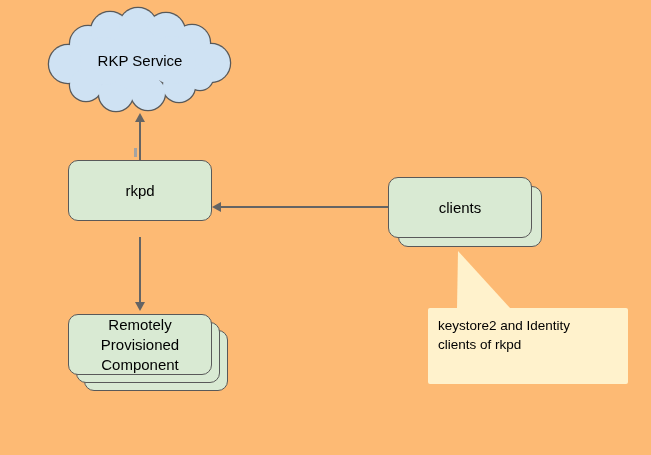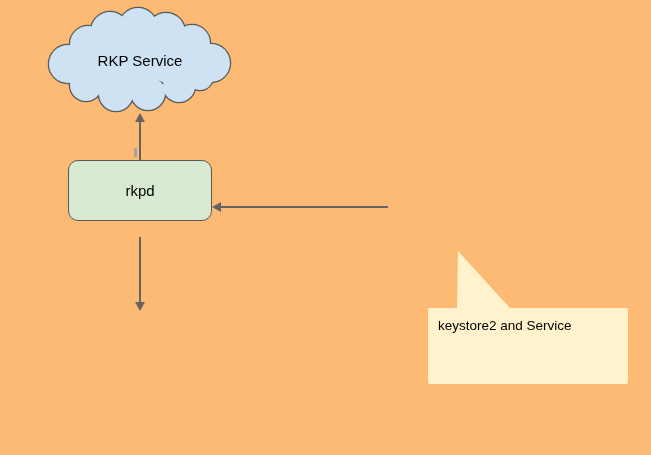--- a/index.html
+++ b/index.html
@@ -95,26 +95,44 @@
   <div class="line" style="left:139px; top:121px; width:2px; height:55px;"></div>
   <div class="tick" style="left:134px; top:148px; width:3px; height:9px;"></div>
 
   <div class="node-box" style="left:68px; top:160px;">
     <div class="node-label">rkpd</div>
   </div>
 
   <div class="arrow left" style="left:212px; top:202px;"></div>
   <div class="line" style="left:220px; top:206px; width:168px; height:2px;"></div>
 
+  <div class="stack" style="left:388px; top:177px; width:154px; height:71px;">
+    <div class="node-box" style="left:10px; top:9px;"></div>
+    <div class="node-box" style="left:0; top:0;">
+      <div class="node-label">clients</div>
+    </div>
+  </div>
 
   <div class="line" style="left:139px; top:237px; width:2px; height:66px;"></div>
   <div class="arrow down" style="left:135px; top:302px;"></div>
 
+  <div class="stack" style="left:68px; top:314px; width:161px; height:78px;">
+    <div class="node-box" style="left:16px; top:16px;"></div>
+    <div class="node-box" style="left:8px; top:8px;"></div>
+    <div class="node-box" style="left:0; top:0;">
+      <div class="rpc-label-lines">
+        <span>Remotely</span>
+        <span>Provisioned</span>
+        <span>Component</span>
+      </div>
+    </div>
+  </div>
 
   <svg class="callout-tail" width="64" height="61" viewBox="0 0 64 61" aria-hidden="true">
     <polygon points="8,2 61,60 7,60" fill="#fff2cc"></polygon>
   </svg>
 
   <div class="callout">
-    <div>keystore2 and Service</div>
+    <div>keystore2 and Identity</div>
+    <div>clients of rkpd</div>
   </div>
 
 </div>
 
 </body></html>

